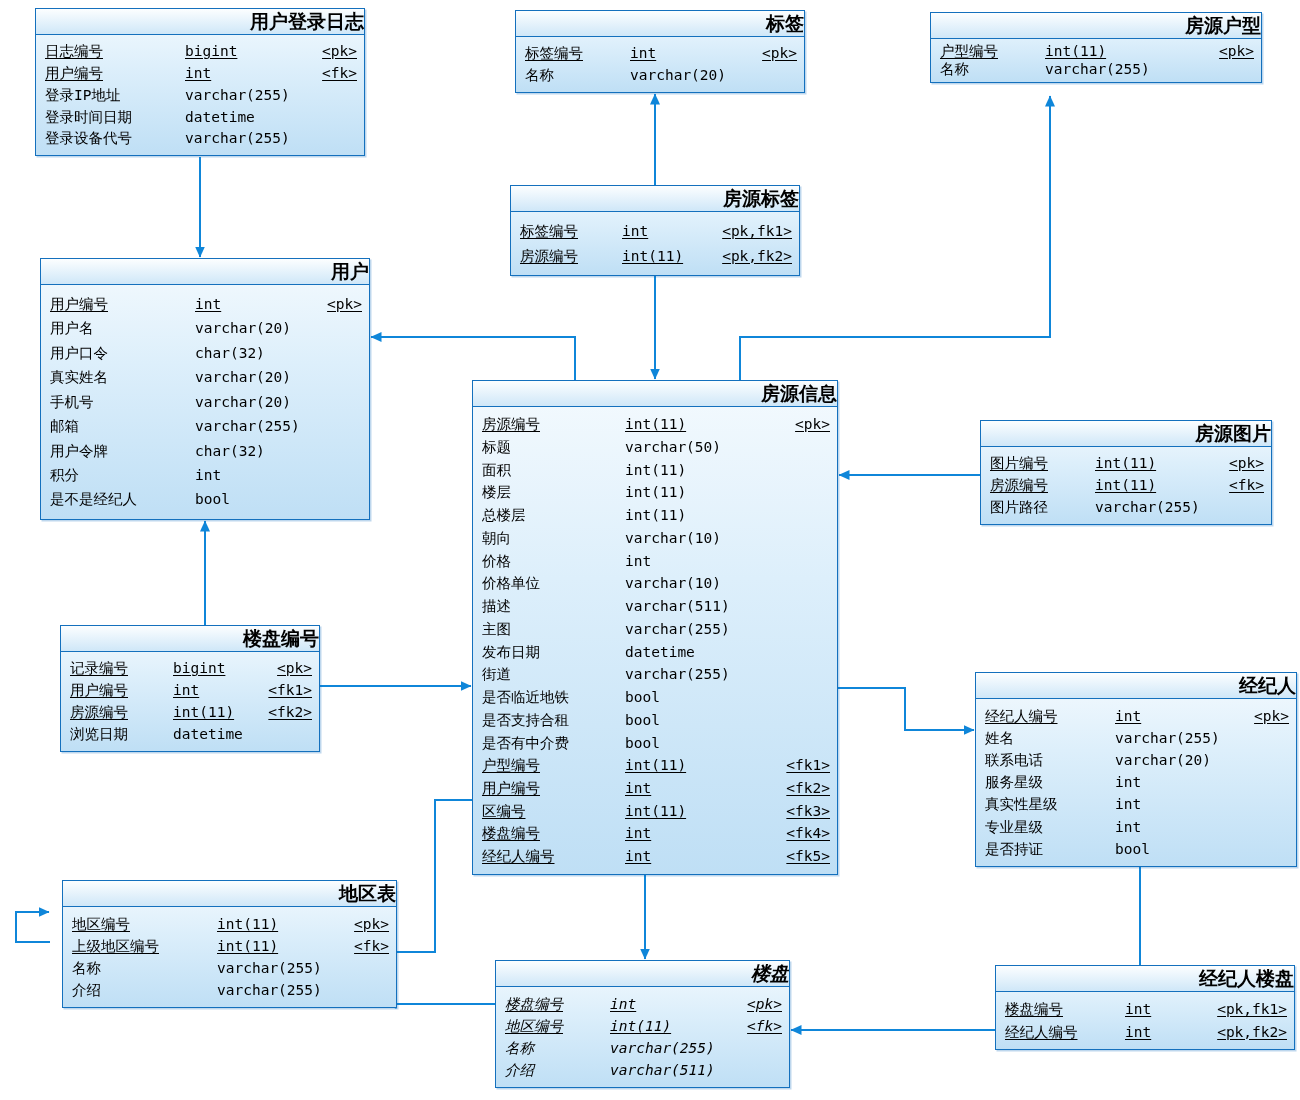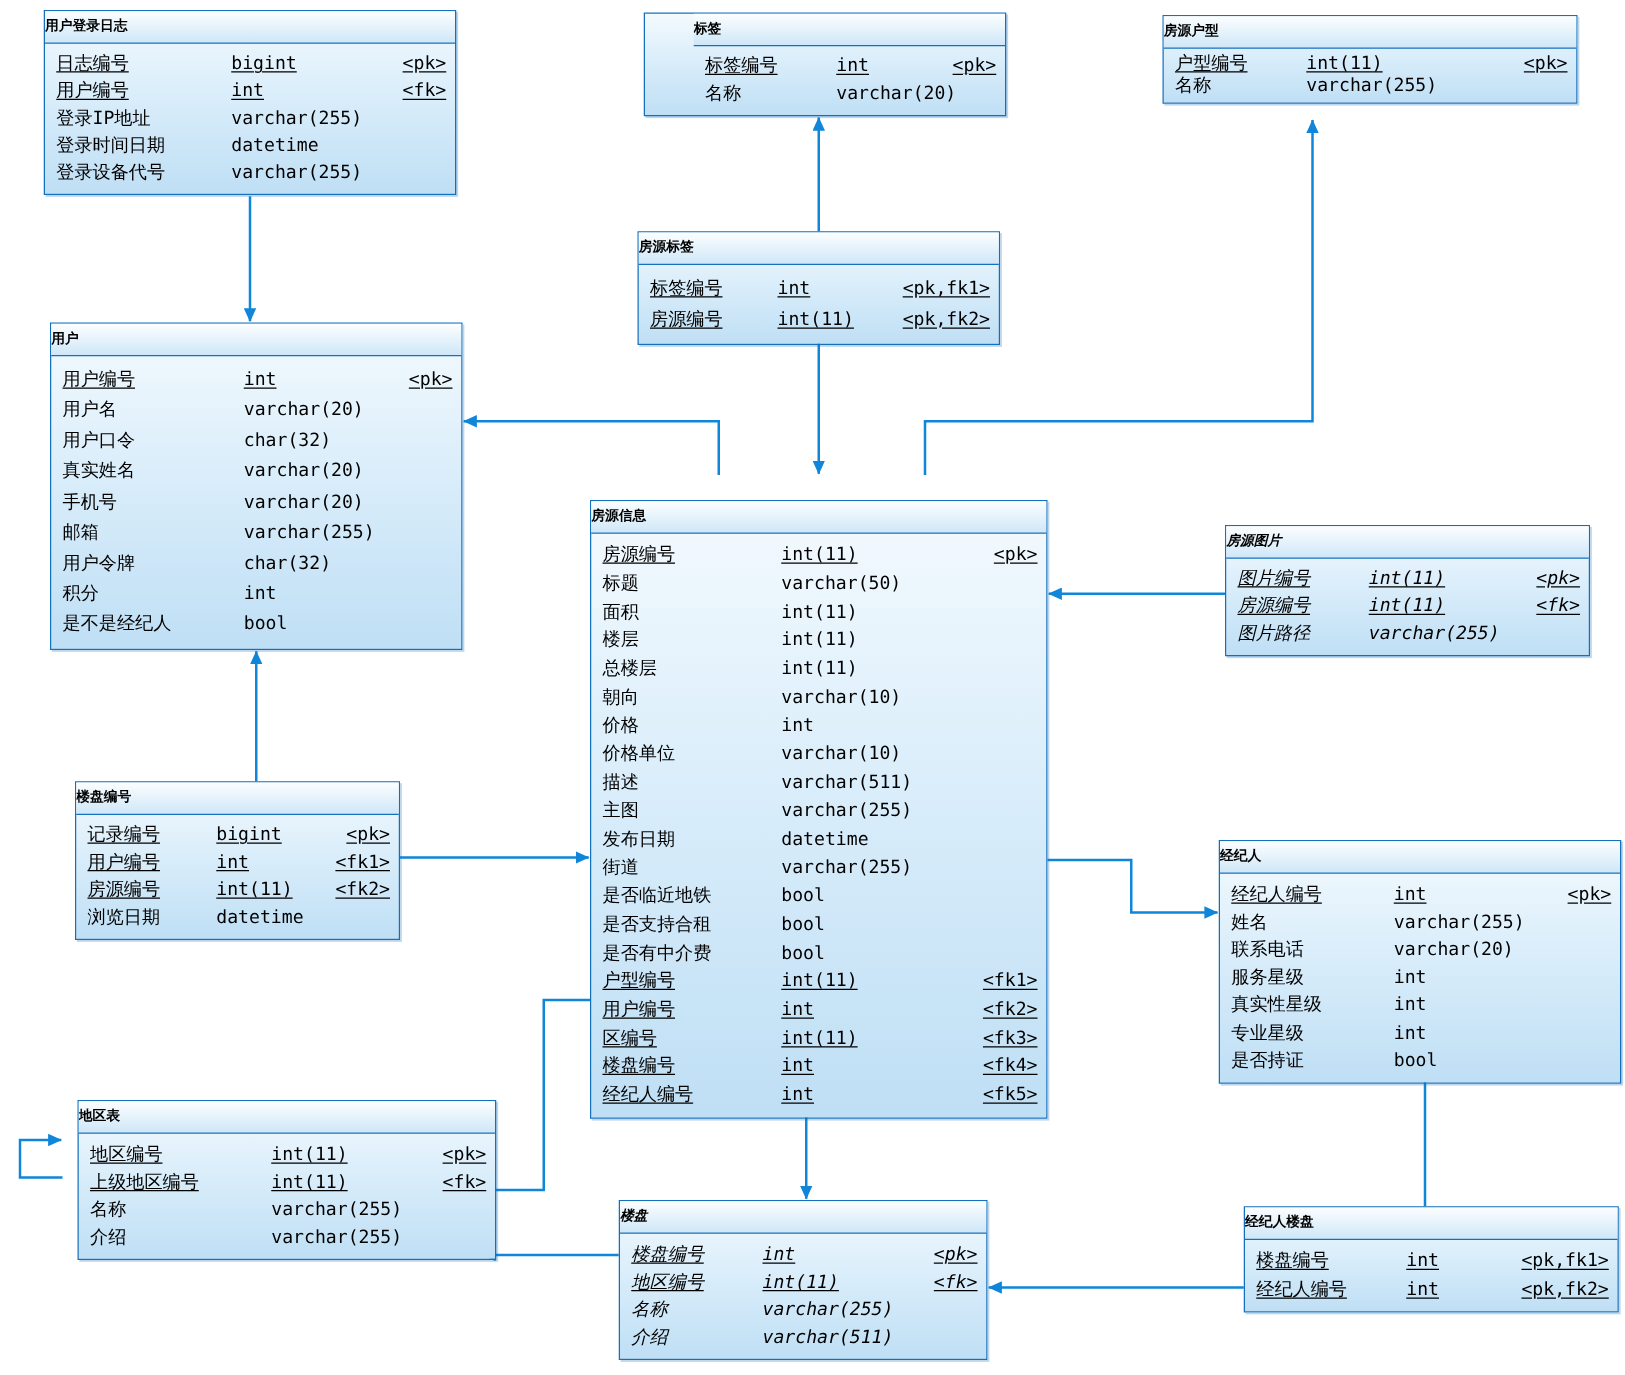--- a/index.html
+++ b/index.html
@@ -32,23 +32,23 @@
       var(--fill-top, #f4fafe) 0%,
       var(--fill-mid, #ddeffb) 40%,
       var(--fill-bottom, #bfdff5) 100%);
     box-shadow: 1.5px 1.5px 0 rgba(20, 112, 189, 0.28);
     display: flex;
     flex-direction: column;
   }
   .entity-title {
     flex: 0 0 26px;
     line-height: 24px;
-    text-align: left;
+    text-align: right;
     font-weight: bold;
-    font-size: 11px;
+    font-size: 19px;
     border-bottom: 1.5px solid var(--entity-border, #1470bd);
     background: linear-gradient(to bottom,
       var(--header-top, #fcfeff), var(--header-bottom, #cfe7f8));
     white-space: nowrap;
     overflow: hidden;
   }
   .entity-body {
     flex: 1 1 auto;
     display: flex;
     flex-direction: column;
@@ -121,21 +121,21 @@
           <div class="col-row">
             <span class="c-name">登录时间日期</span>
             <span class="c-type">datetime</span>
           </div>
           <div class="col-row">
             <span class="c-name">登录设备代号</span>
             <span class="c-type">varchar(255)</span>
           </div>
         </div>
       </div>
-      <div class="entity" style="left: 515px; top: 10px; width: 290px; height: 83px; padding-left: 39px; --namew: 105px;">
+      <div class="entity" style="left: 515px; top: 10px; width: 290px; height: 83px; --namew: 105px;">
         <div class="entity-title">标签</div>
         <div class="entity-body">
           <div class="col-row keyed">
             <span class="c-name">标签编号</span>
             <span class="c-type">int</span>
             <span class="c-key">&lt;pk&gt;</span>
           </div>
           <div class="col-row">
             <span class="c-name">名称</span>
             <span class="c-type">varchar(20)</span>
@@ -206,21 +206,21 @@
           <div class="col-row">
             <span class="c-name">积分</span>
             <span class="c-type">int</span>
           </div>
           <div class="col-row">
             <span class="c-name">是不是经纪人</span>
             <span class="c-type">bool</span>
           </div>
         </div>
       </div>
-      <div class="entity" style="left: 472px; top: 380px; width: 366px; height: 495px; margin-top: 20px; --namew: 143px;">
+      <div class="entity" style="left: 472px; top: 380px; width: 366px; height: 495px; --namew: 143px;">
         <div class="entity-title">房源信息</div>
         <div class="entity-body">
           <div class="col-row keyed">
             <span class="c-name">房源编号</span>
             <span class="c-type">int(11)</span>
             <span class="c-key">&lt;pk&gt;</span>
           </div>
           <div class="col-row">
             <span class="c-name">标题</span>
             <span class="c-type">varchar(50)</span>
@@ -297,21 +297,21 @@
             <span class="c-type">int</span>
             <span class="c-key">&lt;fk4&gt;</span>
           </div>
           <div class="col-row keyed">
             <span class="c-name">经纪人编号</span>
             <span class="c-type">int</span>
             <span class="c-key">&lt;fk5&gt;</span>
           </div>
         </div>
       </div>
-      <div class="entity" style="left: 980px; top: 420px; width: 292px; height: 105px; font-style: italic; --namew: 105px;">
+      <div class="entity" style="left: 980px; top: 420px; width: 292px; height: 105px; --namew: 105px;">
         <div class="entity-title">房源图片</div>
         <div class="entity-body">
           <div class="col-row keyed">
             <span class="c-name">图片编号</span>
             <span class="c-type">int(11)</span>
             <span class="c-key">&lt;pk&gt;</span>
           </div>
           <div class="col-row keyed">
             <span class="c-name">房源编号</span>
             <span class="c-type">int(11)</span>

